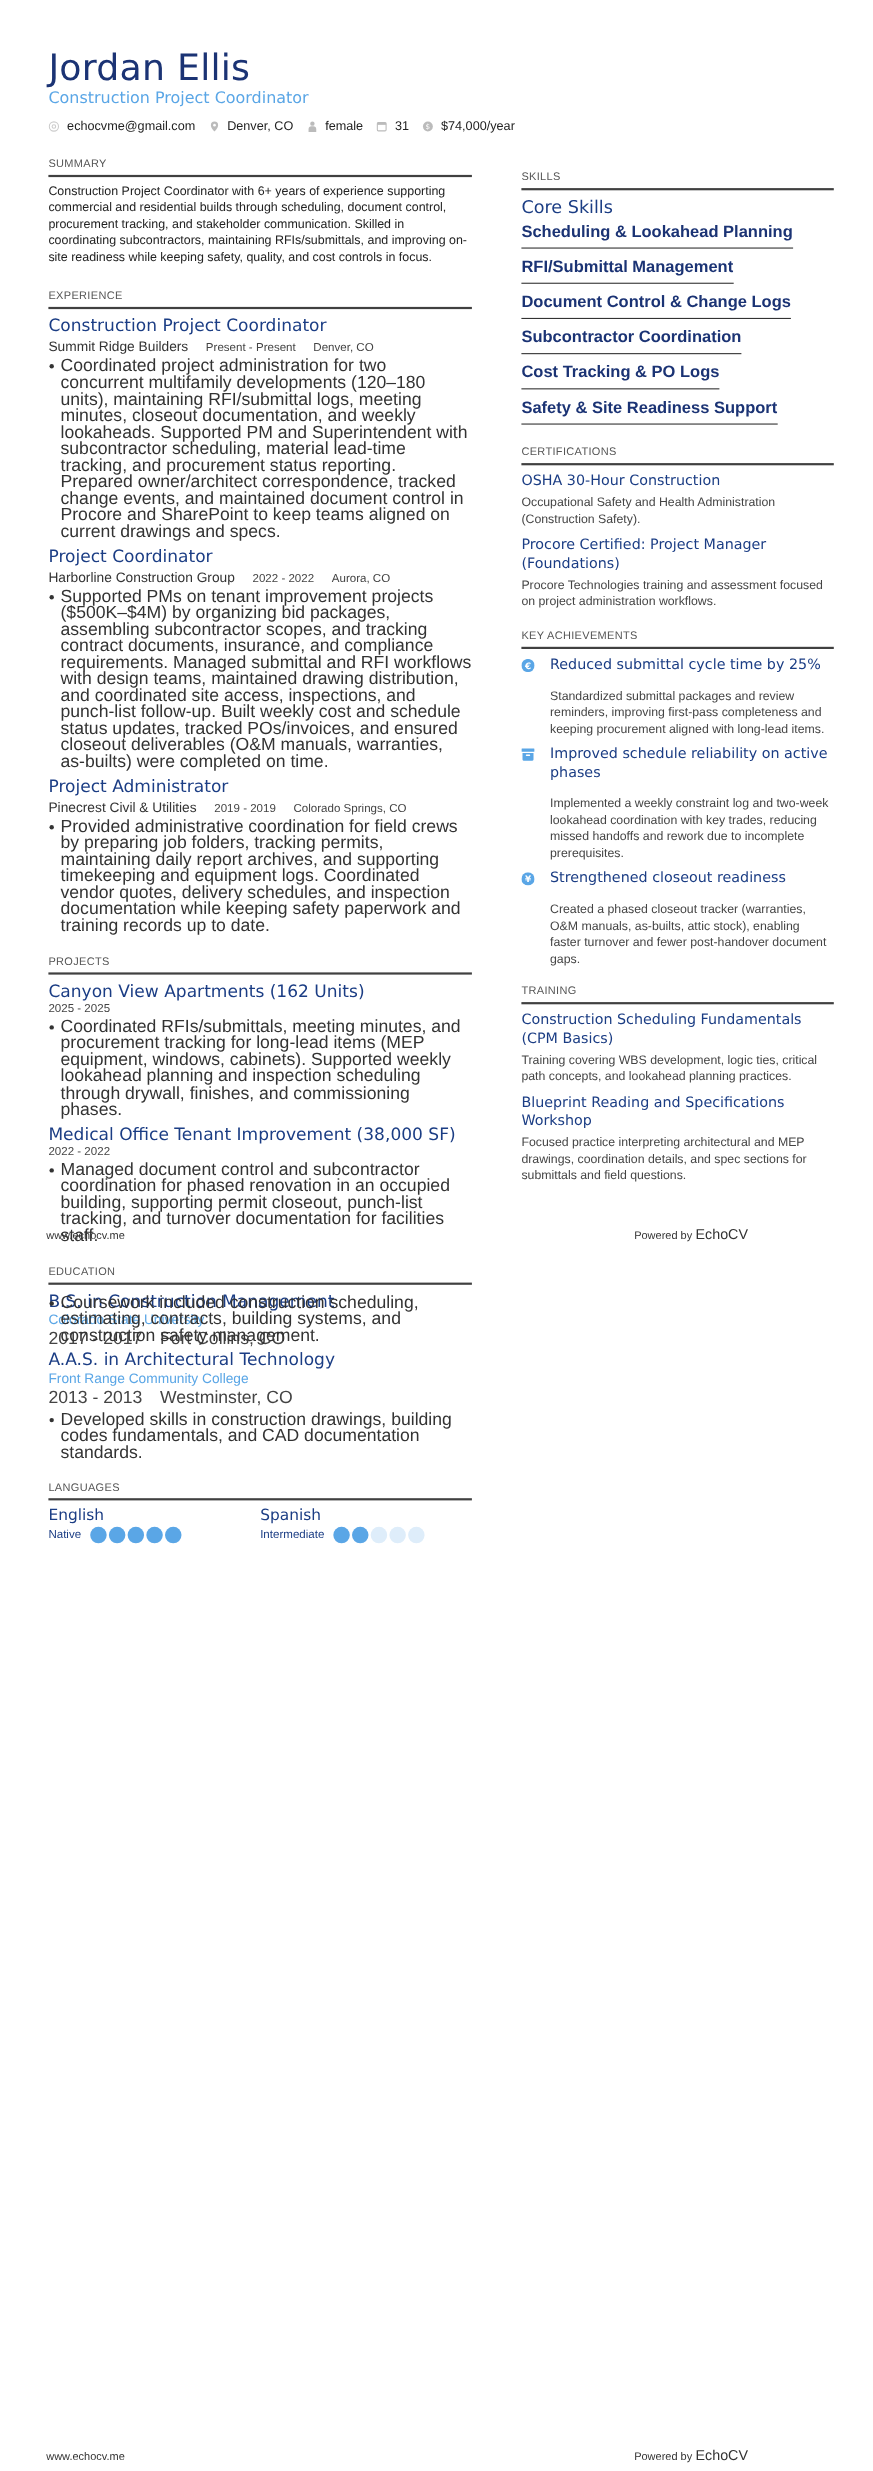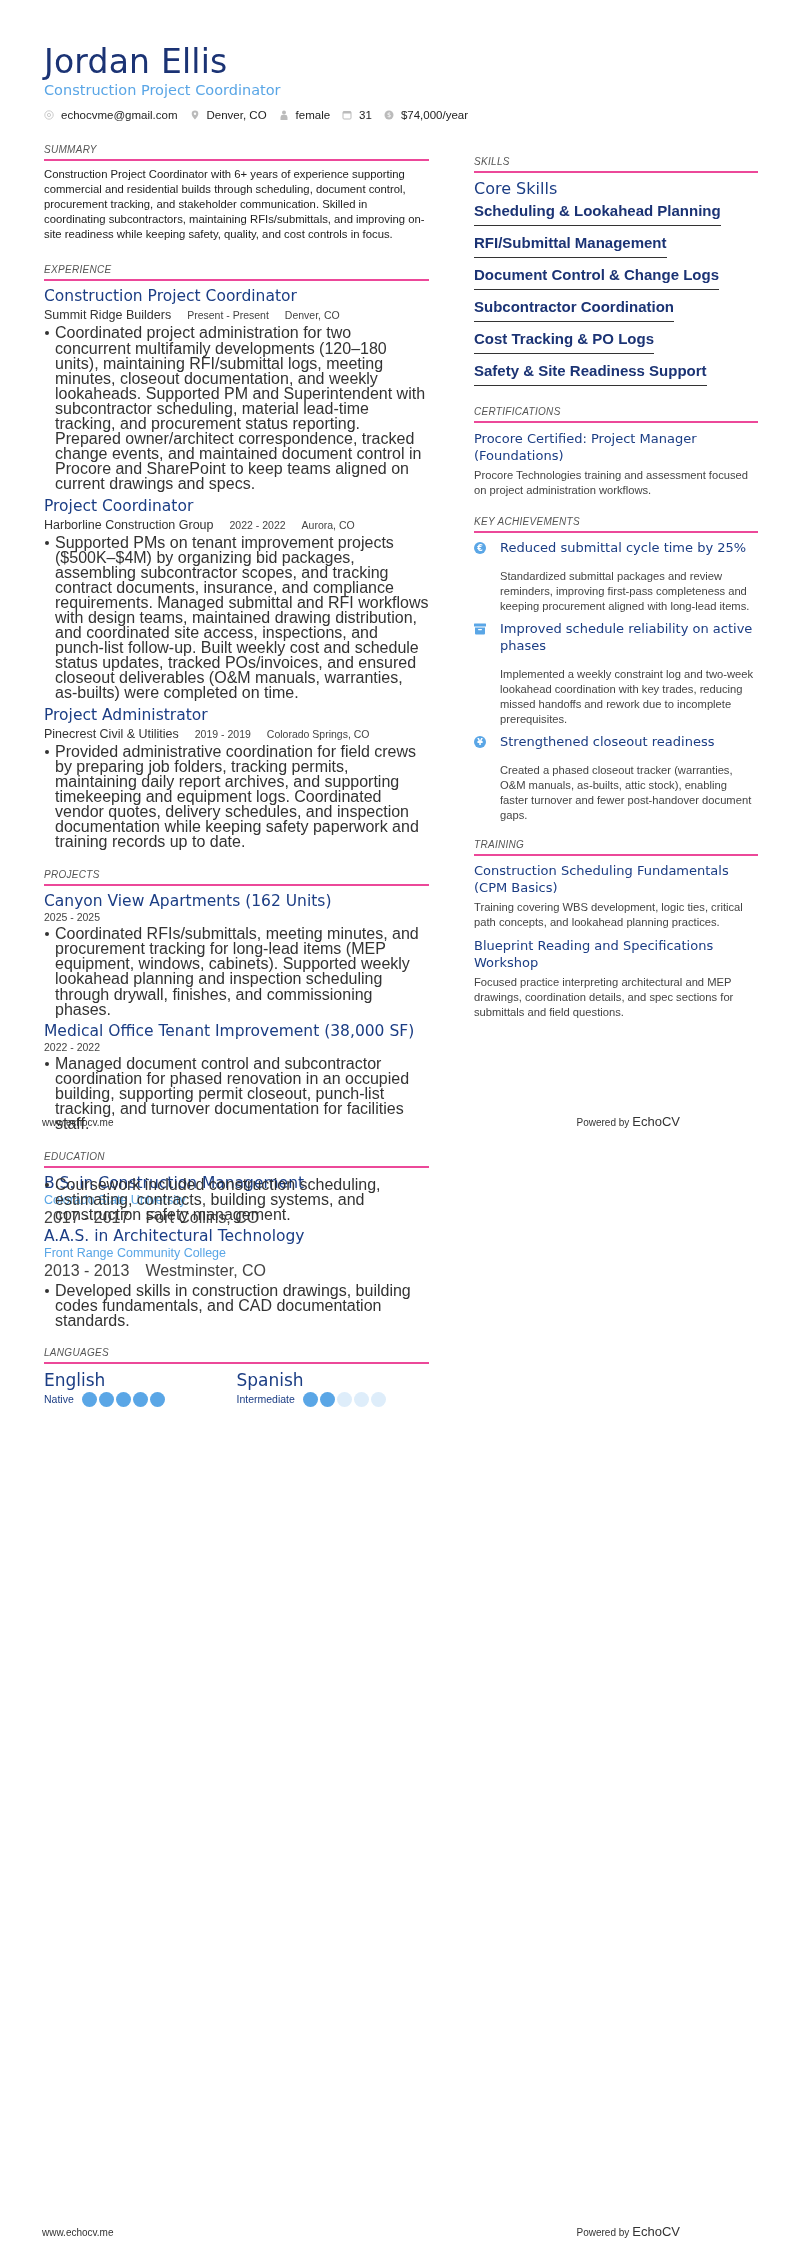--- a/index.html
+++ b/index.html
@@ -31,21 +31,21 @@
     display: flex; align-items: center; font-size: 11.5px; color: #222;
   }
   .contact { display: flex; align-items: center; margin-right: 12px; }
   .cicon { width: 10px; height: 10px; margin-right: 7px; display: inline-block; }
 
   .col-left { position: absolute; left: 44px; width: 385px; }
   .col-right { position: absolute; left: 474px; width: 284px; }
 
   .sec-title {
     font-size: 10px; color: #555; letter-spacing: 0.3px; text-transform: uppercase;
-    padding-bottom: 4px; border-bottom: 2px solid #ec4899; margin-bottom: 6px; font-style: italic;
+    padding-bottom: 4px; border-bottom: 2px solid #404040; margin-bottom: 6px;
   }
   .para { font-size: 11.3px; line-height: 15.1px; color: #222; }
   .job-title { font-size: 15.5px; color: #1b3d84; margin-top: 1px; font-family: "DejaVu Sans", sans-serif; }
   .job-meta { display: flex; align-items: baseline; font-size: 12px; color: #333; margin-top: 3px; }
   .job-company { font-size: 12.5px; color: #333; margin-right: 16px; }
   .job-dates { font-size: 10.5px; color: #444; margin-right: 16px; }
   .job-loc { font-size: 10.5px; color: #444; }
   ul.bullets { list-style: none; margin-top: 3px; }
   ul.bullets li {
     position: relative; padding-left: 11px; font-size: 16px; line-height: 15.1px; color: #333;
@@ -76,21 +76,21 @@
   .ach-title { font-size: 13px; color: #1b3d84; line-height: 17px; font-family: "DejaVu Sans", sans-serif; }
   .ach-desc { font-size: 11.2px; color: #444; line-height: 15px; margin-top: 13px; }
 
   .footer { position: absolute; left: 42px; right: 36px; display: flex; justify-content: space-between; align-items: baseline; }
   .footer-left { font-size: 10px; color: #333; }
   .footer-right { font-size: 10px; color: #333; }
   .footer-brand { font-size: 13px; color: #333; margin-left: 3px; }
 
   .lang-row { display: flex; }
   .lang { width: 195px; }
-  .lang-name { font-size: 17px; color: #1b3d84; font-family: "DejaVu Sans", sans-serif; }
+  .lang-name { font-size: 14px; color: #1b3d84; font-family: "DejaVu Sans", sans-serif; }
   .lang-level-row { display: flex; align-items: center; margin-top: 2px; }
   .lang-level { font-size: 10.5px; color: #1b3d84; margin-right: 8px; }
   .dot { width: 15px; height: 15px; border-radius: 50%; margin-right: 2px; display: inline-block; }
   .dot.on { background: #5aa6e6; }
   .dot.off { background: #deedfa; }
 </style>
 </head>
 <body>
 
 <div class="page page1">
@@ -223,20 +223,24 @@
       <div class="skill-wrap"><span class="skill">Scheduling &amp; Lookahead Planning</span></div>
       <div class="skill-wrap"><span class="skill">RFI/Submittal Management</span></div>
       <div class="skill-wrap"><span class="skill">Document Control &amp; Change Logs</span></div>
       <div class="skill-wrap"><span class="skill">Subcontractor Coordination</span></div>
       <div class="skill-wrap"><span class="skill">Cost Tracking &amp; PO Logs</span></div>
       <div class="skill-wrap"><span class="skill">Safety &amp; Site Readiness Support</span></div>
     </section>
 
     <section style="margin-top:12px;">
       <div class="sec-title">CERTIFICATIONS</div>
+      <div>
+        <div class="cert-title">OSHA 30-Hour Construction</div>
+        <div class="cert-desc">Occupational Safety and Health Administration (Construction Safety).</div>
+      </div>
       <div style="margin-top:7px;">
         <div class="cert-title">Procore Certified: Project Manager (Foundations)</div>
         <div class="cert-desc">Procore Technologies training and assessment focused on project administration workflows.</div>
       </div>
     </section>
 
     <section style="margin-top:18px;">
       <div class="sec-title">KEY ACHIEVEMENTS</div>
       <div class="ach">
         <svg class="ach-icon" viewBox="0 0 12 12">

